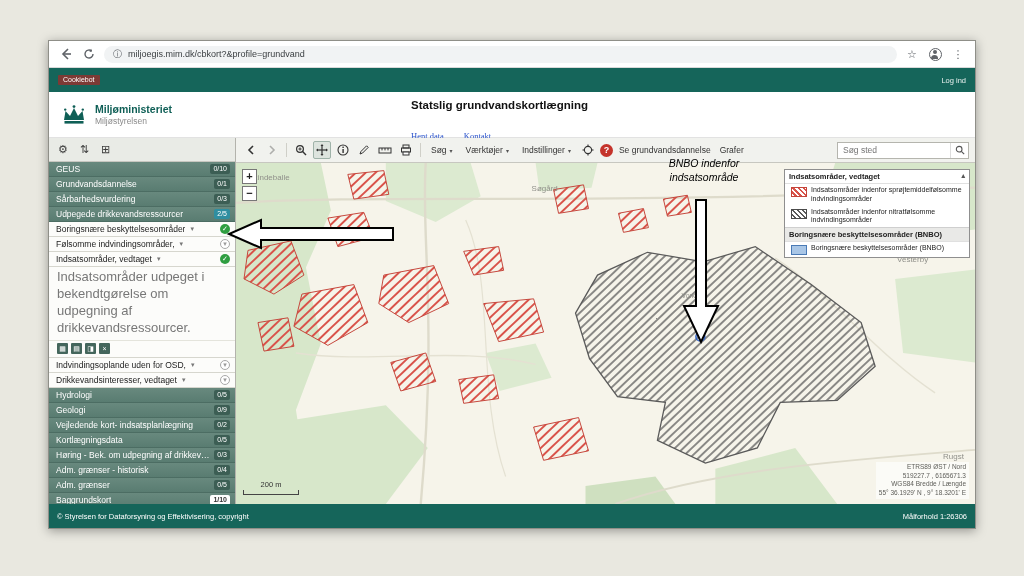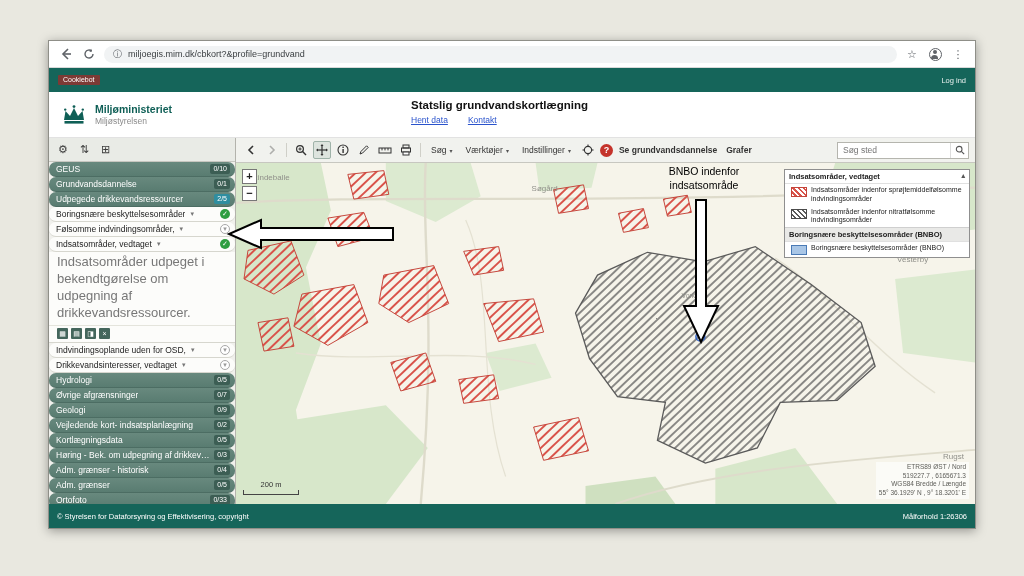--- a/index.html
+++ b/index.html
@@ -35,31 +35,31 @@
   .login { color:#e8f0ee; }
   
   .appheader { height:46px; flex:none; background:#fff; border-bottom:1px solid #e2e2e2;
     position:relative; display:flex; align-items:center; padding:0 12px; }
   .logo-block { display:flex; align-items:center; gap:8px; }
   .crown { width:26px; height:22px; }
   .ministry { font-size:10.5px; font-weight:bold; color:#0f5f56; line-height:1.2; }
   .agency { font-size:8.5px; color:#8a8a8a; }
   .title-block { position:absolute; left:362px; top:7px; }
   .apptitle { font-size:11.5px; font-weight:bold; color:#111; }
-  .hlinks { margin-top:4px; display:flex; gap:20px; font-size:8.5px; }
+  .hlinks { margin-top:20px; display:flex; gap:20px; font-size:8.5px;font-family:Liberation Serif, serif; }
   .hlinks a { color:#2a53cc; text-decoration:underline; cursor:pointer; }
   
   .main { flex:1; display:flex; position:relative; min-height:0; }
   
   .sidebar { width:187px; flex:none; background:#f0f0ec; border-right:1px solid #b3b3ac;
     display:flex; flex-direction:column; }
   .side-toolbar { height:24px; flex:none; background:#e9ebe6; border-bottom:1px solid #c7c7c0;
     display:flex; align-items:center; gap:12px; padding:0 9px; color:#3c3c3c; font-size:11px; }
   .layer-list { flex:1; overflow:hidden; font-size:8.5px; }
-  .srow { display:flex; align-items:center; height:15px; padding:0 5px 0 7px; cursor:pointer;border-radius:7px; }
+  .srow { display:flex; align-items:center; height:15px; padding:0 5px 0 7px; cursor:pointer; }
   .srow.group { background:linear-gradient(#68897e,#597c71); color:#fff; border-bottom:1px solid #4c6d63; }
   .srow.layer { background:#fcfcfa; color:#222; border-bottom:1px solid #d6d6ce; }
   .srow .lbl { white-space:nowrap; overflow:hidden; text-overflow:ellipsis; }
   .badge { margin-left:auto; flex:none; background:#3c5e54; color:#fff; border-radius:2px;
     font-size:7px; line-height:10px; padding:0 3px; }
   .badge.hl { background:#2f8ea0; }
   .badge.sel { background:#fff; color:#333; font-weight:bold; }
   .caret { color:#777; font-size:7px; margin-left:5px; flex:none; }
   .stat { margin-left:auto; flex:none; width:10px; height:10px; border-radius:50%;
     font-size:7px; line-height:10px; text-align:center; }
@@ -76,21 +76,21 @@
     display:flex; align-items:center; gap:3px; padding:0 6px; font-size:8.5px; color:#333; }
   .tbtn { width:18px; height:18px; flex:none; display:flex; align-items:center; justify-content:center;
     border-radius:2px; cursor:pointer; }
   .tbtn.active { background:#dde4de; border:1px solid #9fb3a9; }
   .tbtn.disabled { opacity:.35; }
   .tsep { width:1px; height:14px; background:#cfcfc8; margin:0 2px; flex:none; }
   .tmenu { display:flex; align-items:center; gap:3px; padding:0 5px; cursor:pointer; flex:none; }
   .mcaret { font-size:6px; color:#555; }
   .helpbtn { width:13px; height:13px; border-radius:50%; background:#c4332b; color:#fff;
     font-size:9px; font-weight:bold; line-height:13px; text-align:center; flex:none; cursor:pointer; }
-  .tlink { flex:none; cursor:pointer; padding:0 3px;font-weight:bold; }
+  .tlink { flex:none; cursor:pointer; padding:0 3px; }
   .tsearch { margin-left:auto; flex:none; display:flex; align-items:center;
     border:1px solid #b5b5ae; background:#fff; height:17px; }
   .tsearch input { border:none; outline:none; width:112px; font-size:8.5px; padding:0 5px;
     font-family:"Liberation Sans",sans-serif; color:#333; }
   .tsearch .sbtn { width:18px; height:15px; display:flex; align-items:center; justify-content:center;
     border-left:1px solid #ddd; cursor:pointer; }
   .mapview { flex:1; position:relative; background:#f6f4ea; overflow:hidden; }
   .basemap { position:absolute; inset:0; width:100%; height:100%; }
   
   .zoomctl { position:absolute; left:6px; top:6px; z-index:10; display:flex; flex-direction:column; gap:2px; }
@@ -109,22 +109,22 @@
   .sw.dark-hatch { background:repeating-linear-gradient(45deg,#fff,#fff 2px,#5a5a5a 2px,#5a5a5a 3.4px); border:1px solid #4a4a4a; }
   .sw.blue { background:#a9c6e6; border:1px solid #4a7ab5; }
   .ltx { line-height:1.25; }
   
   .scalebar { position:absolute; left:7px; bottom:9px; z-index:10; font-size:7.5px; color:#333; text-align:center; }
   .scalebar .bar { width:56px; height:5px; border:1px solid #444; border-top:none; margin-top:1px; }
   .coords { position:absolute; right:6px; bottom:5px; z-index:10; font-size:6.5px; color:#5d5d58;
     text-align:right; line-height:1.35; background:rgba(255,255,255,.6); padding:1px 3px; }
   
   .overlay { position:absolute; inset:0; z-index:30; pointer-events:none; }
-  .anno { position:absolute; left:585px; top:26px; width:140px; text-align:center;
-    font-size:10.5px; color:#000; line-height:1.35; }
+  .anno { position:absolute; left:585px; top:18px; width:140px; text-align:center;
+    font-size:10.5px; color:#000; line-height:1.35;font-style:italic; }
   
   .statusbar { height:16px; flex:none; background:#15655a; color:#fff; font-size:7.5px;
     display:flex; align-items:center; justify-content:space-between; padding:12px 8px; }
 </style>
 </head>
 <body>
 
 <div class="window">
 
   <div class="btoolbar">
@@ -190,20 +190,24 @@
       <div class="layer-list">
           <div class="srow group">
             <span class="lbl">GEUS</span>
             <span class="badge">0/10</span>
           </div>
           <div class="srow group">
             <span class="lbl">Grundvandsdannelse</span>
             <span class="badge">0/1</span>
           </div>
           <div class="srow group">
+            <span class="lbl">Sårbarhedsvurdering</span>
+            <span class="badge">0/3</span>
+          </div>
+          <div class="srow group">
             <span class="lbl">Udpegede drikkevandsressourcer</span>
             <span class="badge hl">2/5</span>
           </div>
           <div class="srow layer">
             <span class="lbl">Boringsnære beskyttelsesområder</span>
             <span class="caret">▾</span>
             <span class="stat on">✓</span>
           </div>
           <div class="srow layer">
             <span class="lbl">Følsomme indvindingsområder,</span>
@@ -230,24 +234,20 @@
           <div class="srow layer">
             <span class="lbl">Drikkevandsinteresser, vedtaget</span>
             <span class="caret">▾</span>
             <span class="stat off">▾</span>
           </div>
           <div class="srow group">
             <span class="lbl">Hydrologi</span>
             <span class="badge">0/5</span>
           </div>
           <div class="srow group">
-            <span class="lbl">Øvrige afgrænsninger</span>
-            <span class="badge">0/7</span>
-          </div>
-          <div class="srow group">
             <span class="lbl">Geologi</span>
             <span class="badge">0/9</span>
           </div>
           <div class="srow group">
             <span class="lbl">Vejledende kort- indsatsplanlægning</span>
             <span class="badge">0/2</span>
           </div>
           <div class="srow group">
             <span class="lbl">Kortlægningsdata</span>
             <span class="badge">0/5</span>
@@ -256,24 +256,20 @@
             <span class="lbl">Høring - Bek. om udpegning af drikkevandsres</span>
             <span class="badge">0/3</span>
           </div>
           <div class="srow group">
             <span class="lbl">Adm. grænser - historisk</span>
             <span class="badge">0/4</span>
           </div>
           <div class="srow group">
             <span class="lbl">Adm. grænser</span>
             <span class="badge">0/5</span>
-          </div>
-          <div class="srow group">
-            <span class="lbl">Ortofoto</span>
-            <span class="badge">0/33</span>
           </div>
           <div class="srow group">
             <span class="lbl">Baggrundskort</span>
             <span class="badge sel">1/10</span>
           </div>
         </div>
     </div>
 
     <div class="maparea">
 

